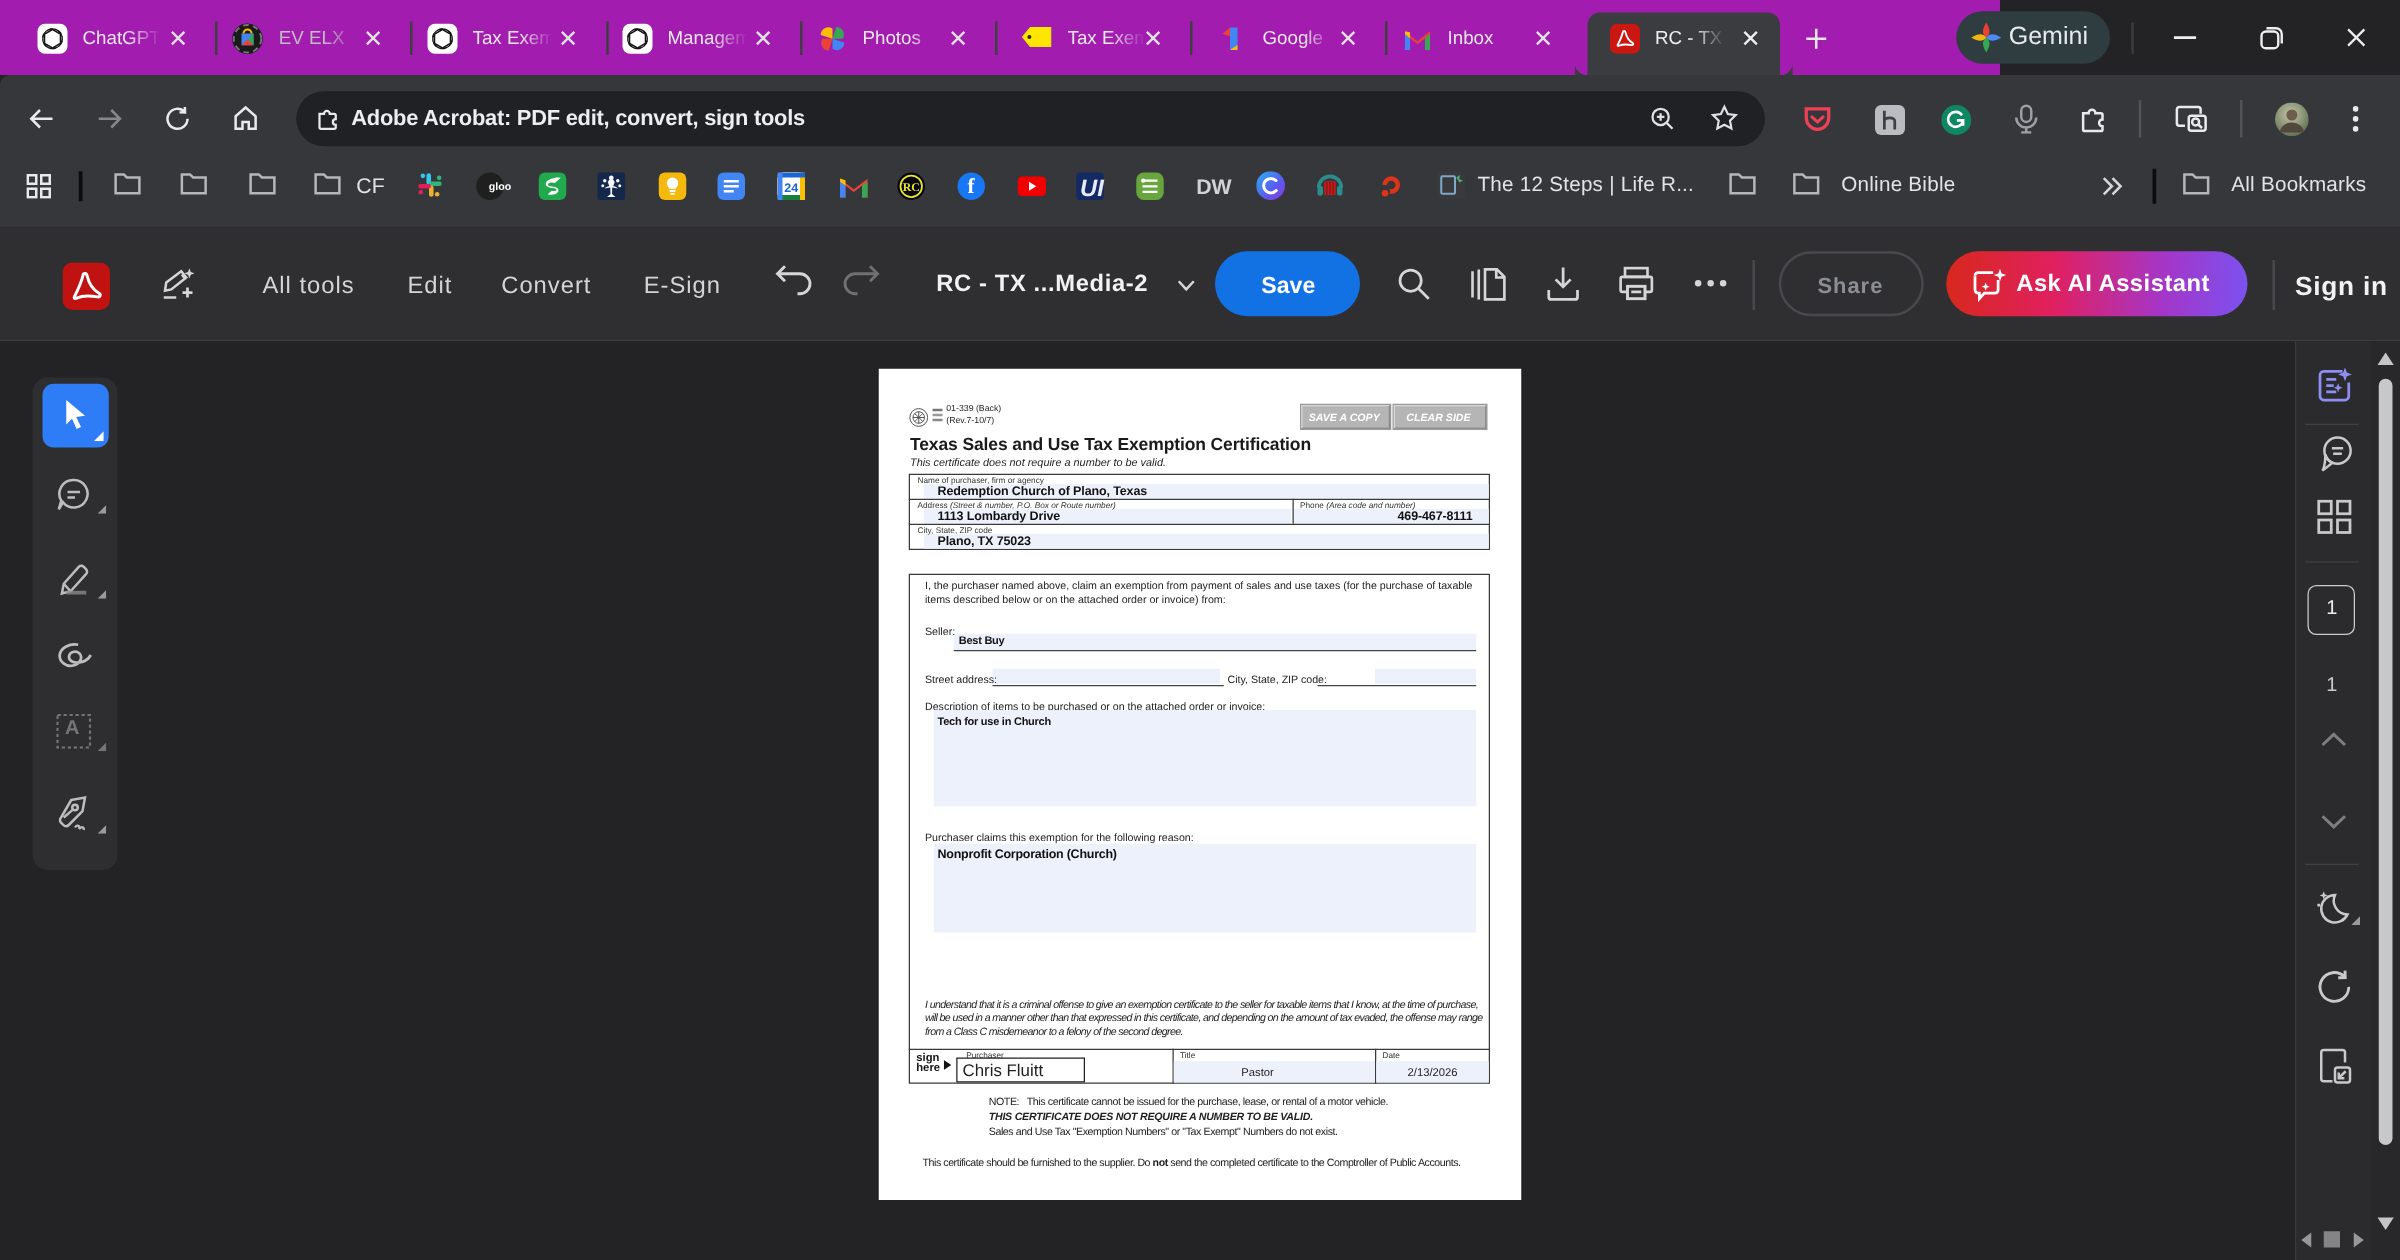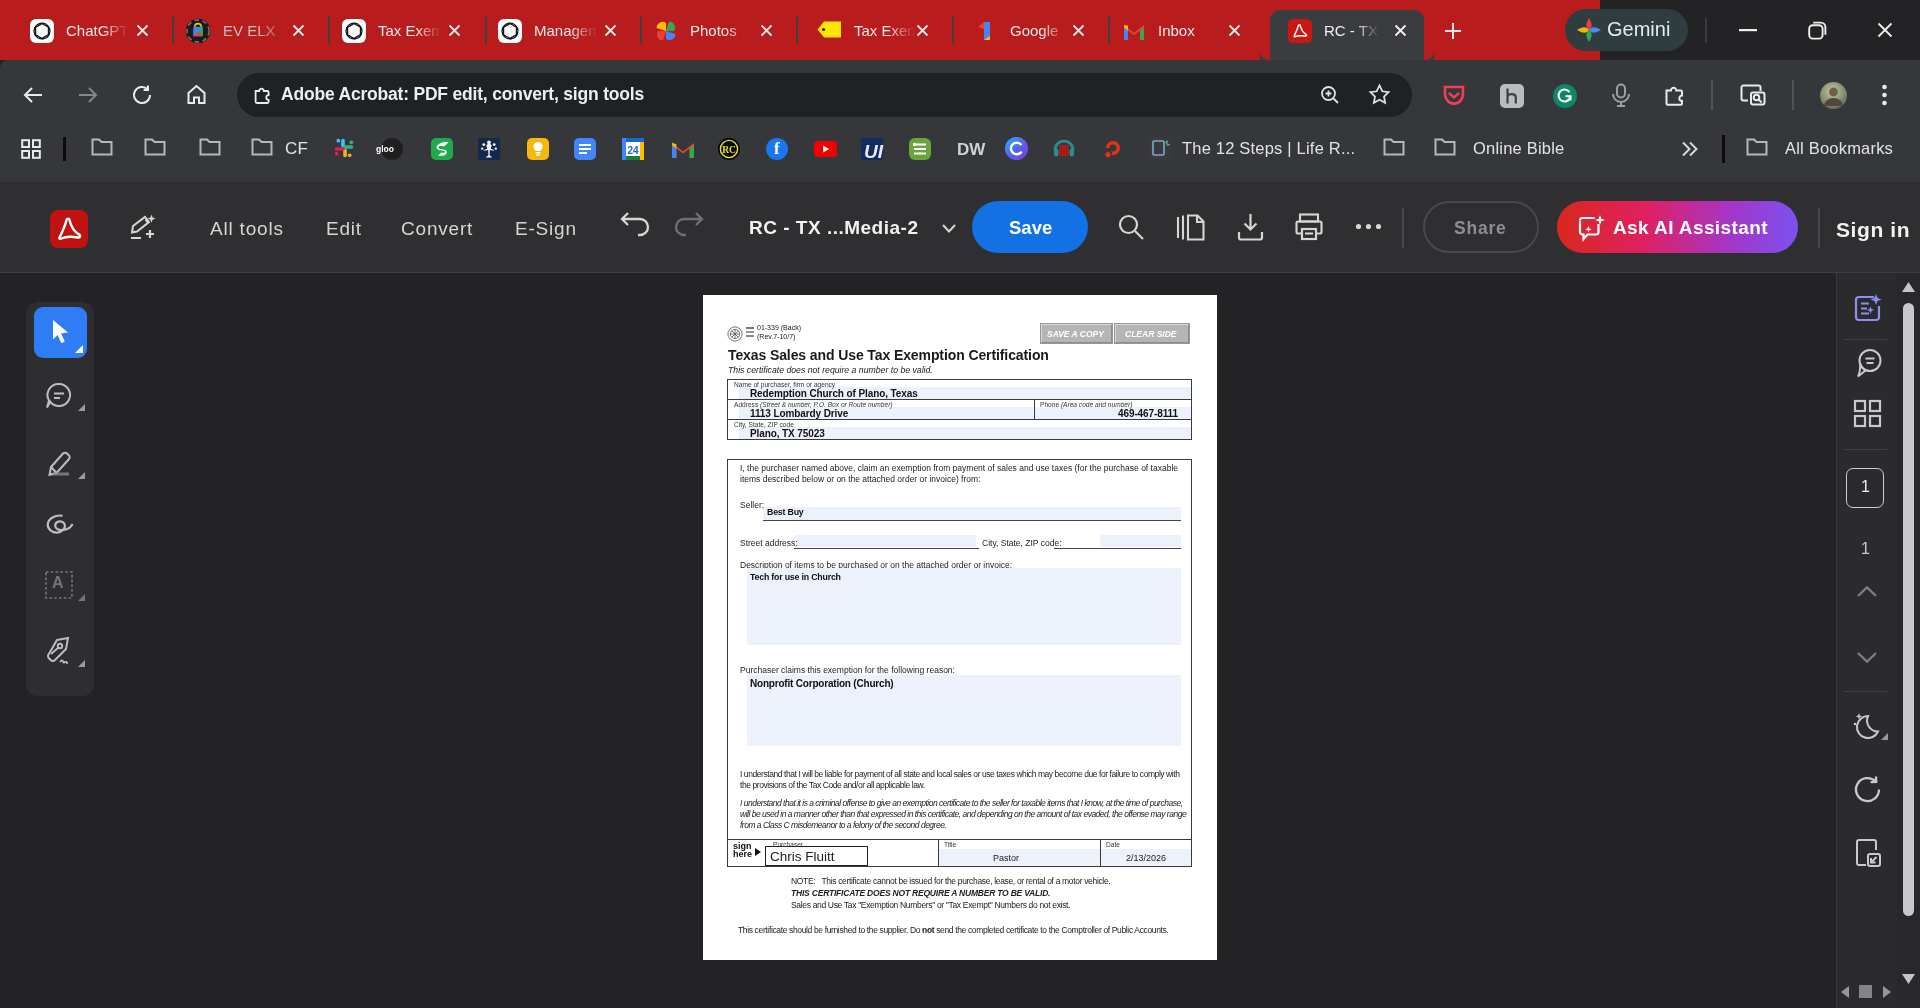--- a/index.html
+++ b/index.html
@@ -1,21 +1,21 @@
 <!DOCTYPE html>
 <html><head>
 <meta charset="utf-8">
 <style>
   * { margin:0; padding:0; box-sizing:border-box; }
   html,body { width:1920px; height:1008px; overflow:hidden; background:#232325; }
   body { font-family:"Liberation Sans", sans-serif; }
   .screen { position:absolute; top:0; left:0; width:1920px; height:1008px; }
   .abs { position:absolute; }
   
-  .tabbar { position:absolute; top:0; left:0; width:1600px; height:60px; background:#b91c1c; }
+  .tabbar { position:absolute; top:0; left:0; width:1600px; height:60px; background:#a21caf; }
   .tabtxt { position:absolute; top:22px; font-size:15px; color:#e8e8e8; white-space:nowrap; overflow:hidden; }
   .tabsep { position:absolute; top:17px; width:2px; height:27px; background:#3f3f41; }
   .tabx { position:absolute; top:22px; width:17px; height:17px; color:#e3e3e3; }
   .favsq { position:absolute; top:19px; width:24px; height:24px; background:#fff; border-radius:6px; }
   .activetab { position:absolute; left:1270px; top:10px; width:154px; height:50px; background:#3b3c3f; border-radius:10px 10px 0 0; }
   .activetab:before, .activetab:after { content:""; position:absolute; bottom:0; width:10px; height:10px; background:radial-gradient(circle at 0 0, transparent 10px, #3b3c3f 10.5px); }
   .activetab:before { left:-10px; transform:scaleX(-1); }
   .activetab:after { right:-10px; }
   
   .toolbar { position:absolute; top:60px; left:0; width:1920px; height:122px; background:#36373a; border-radius:8px 0 0 0; }
@@ -296,21 +296,21 @@
     <g fill="#ecb22e">
           <rect x="25" y="28" width="9" height="22" rx="4.5"></rect>
           <circle cx="41" cy="45" r="4.5"></circle>
         </g>
     <g fill="#e01e5a">
           <rect x="4" y="25" width="25" height="9" rx="4.5"></rect>
           <circle cx="9" cy="41" r="4.5"></circle>
         </g>
   </svg>
   <div class="bicon" style="left:381px;background:#1f1f1f;border-radius:50%"></div>
-  <span class="abs" style="left:376px;top:84px;font-size:8.5px;font-weight:bold;color:#fff">gloo</span>
+  <span class="abs" style="left:391px;top:84px;font-size:8.5px;font-weight:bold;color:#fff">gloo</span>
   <div class="bicon" style="left:431px;background:#21a94e"></div>
   <svg class="abs" style="left:431px;top:78px" width="22" height="22" viewBox="0 0 22 22" fill="#fff">
         <path d="M17.6,4.2 L13,8.4 C11,7.6 8.4,7.8 7.6,9 C6.8,10.2 8.2,11 10.4,11.2 C14.6,11.6 16.4,13 15.6,15.2 C14.8,17.4 10.6,18.6 7.2,17.4 L10.4,14.6 C12.6,15.2 14.2,14.6 14.2,13.8 C14.2,13 12.6,12.6 10.6,12.4 C6.8,12 5,10.4 5.8,8.2 C6.7,5.8 12.6,3.4 17.6,4.2 Z"></path>
       </svg>
   <div class="bicon" style="left:478px;background:#14284b;border-radius:2px"></div>
   <svg class="abs" style="left:478px;top:78px" width="22" height="22" viewBox="0 0 22 22" fill="#f4f6f9">
         <circle cx="11" cy="4.3" r="1.9"></circle>
         <circle cx="5.8" cy="6.6" r="1.4"></circle>
         <circle cx="16.2" cy="6.6" r="1.4"></circle>
         <circle cx="4.2" cy="10.6" r="1.2"></circle>
@@ -626,21 +626,20 @@
     <div class="abs blue" style="left:397px;top:240px;width:81px;height:12px"></div>
     <div class="abs" style="left:351px;top:252.5px;width:127px;height:1px;background:#444"></div>
     <span class="abs ftext" style="left:37px;top:243px">Street address:</span>
     <span class="abs ftext" style="left:279px;top:243px">City, State, ZIP code:</span>
     <span class="abs ftext" style="left:37px;top:265px">Description of items to be purchased or on the attached order or invoice:</span>
     <div class="abs blue" style="left:44px;top:273px;width:434px;height:77px"></div>
     <span class="abs" style="left:47px;top:277px;font-weight:bold;font-size:8.8px;letter-spacing:-0.2px;color:#111">Tech for use in Church</span>
     <span class="abs ftext" style="left:37px;top:370px">Purchaser claims this exemption for the following reason:</span>
     <div class="abs blue" style="left:44px;top:380px;width:434px;height:71px"></div>
     <span class="abs" style="left:47px;top:383px;font-weight:bold;font-size:10px;letter-spacing:-0.2px;color:#111">Nonprofit Corporation (Church)</span>
-    <span class="abs ftext" style="left:37px;top:474px;width:446px;line-height:11px;letter-spacing:-0.43px">I understand that I will be liable for payment of all state and local sales or use taxes which may become due for failure to comply with the provisions of the Tax Code and/or all applicable law.</span>
     <span class="abs ftext" style="left:37px;top:503px;width:450px;line-height:11px;font-style:italic;letter-spacing:-0.5px">I understand that it is a criminal offense to give an exemption certificate to the seller for taxable items that I know, at the time of purchase, will be used in a manner other than that expressed in this certificate, and depending on the amount of tax evaded, the offense may range from a Class C misdemeanor to a felony of the second degree.</span>
 
     <div class="abs" style="left:24px;top:544px;width:465px;height:1px;background:#3a3a3a"></div>
     <div class="abs" style="left:235px;top:544px;width:1px;height:28px;background:#3a3a3a"></div>
     <div class="abs" style="left:397px;top:544px;width:1px;height:28px;background:#3a3a3a"></div>
     <span class="abs" style="left:30px;top:547px;font-size:9px;font-weight:bold;line-height:8px;color:#111">sign<br>here</span>
     <svg class="abs" style="left:52px;top:553px" width="6" height="8" viewBox="0 0 6 8">
           <path d="M0,0 L6,4 L0,8 Z" fill="#111"></path>
         </svg>
     <span class="abs flabel" style="left:70px;top:546px">Purchaser</span>

